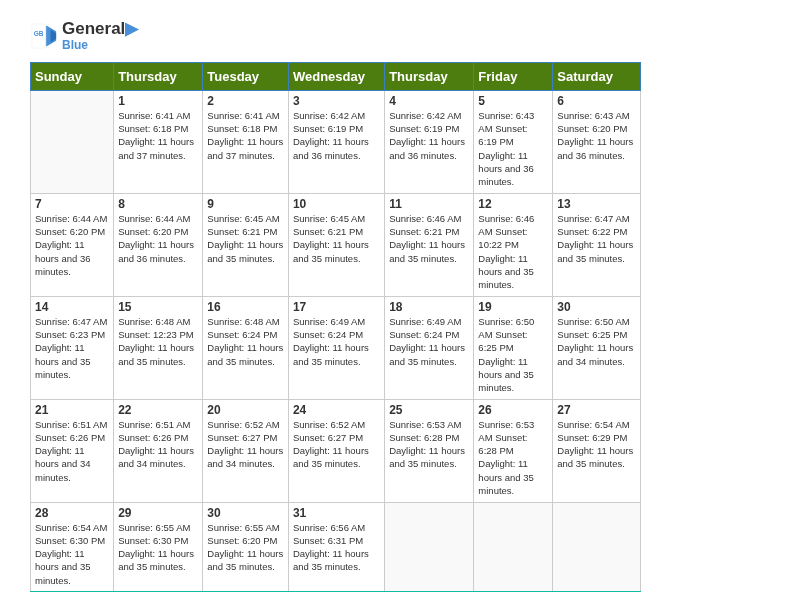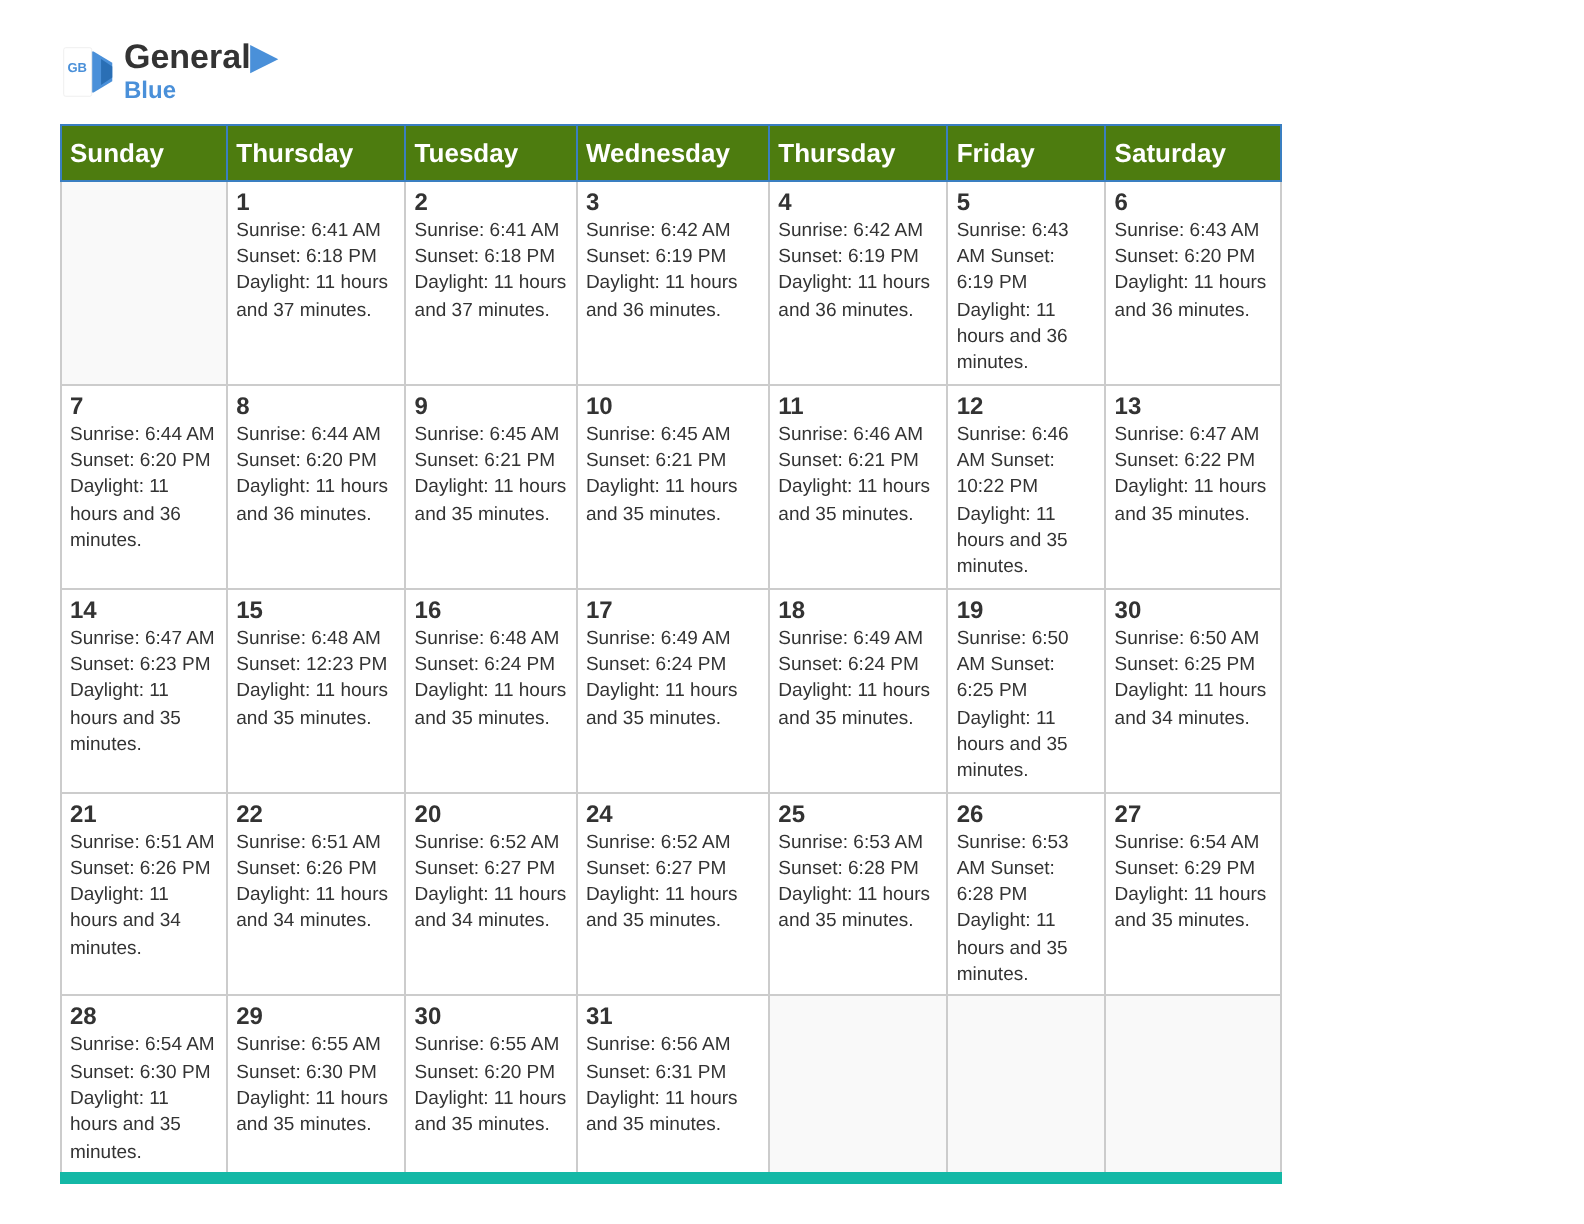--- a/index.html
+++ b/index.html
@@ -76,21 +76,21 @@
       color: #333;
       display: block;
       margin-bottom: 1px;
     }
     .day-info {
       font-size: 9.5px;
       color: #333;
       line-height: 1.4;
     }
     tr:last-child td {
-      border-bottom: 6px solid #14b8a6;
+      border-bottom: 1px solid #14b8a6;
     }
   </style>
 </head>
 <body>
 
 <div class="page">
   <div class="header">
     <div class="logo">
       <svg class="logo-icon" viewBox="0 0 30 30">
         <rect x="0" y="0" width="30" height="30" rx="2" fill="#fff"></rect>

